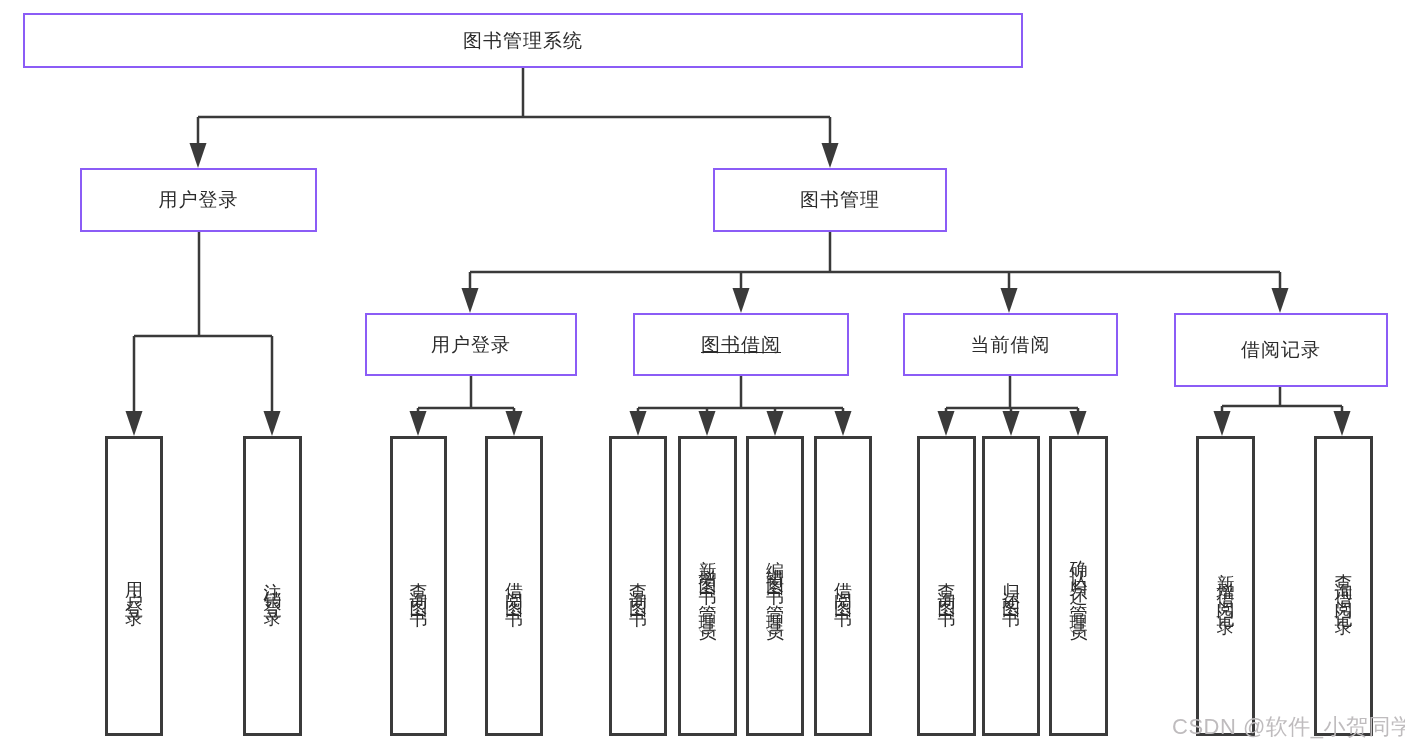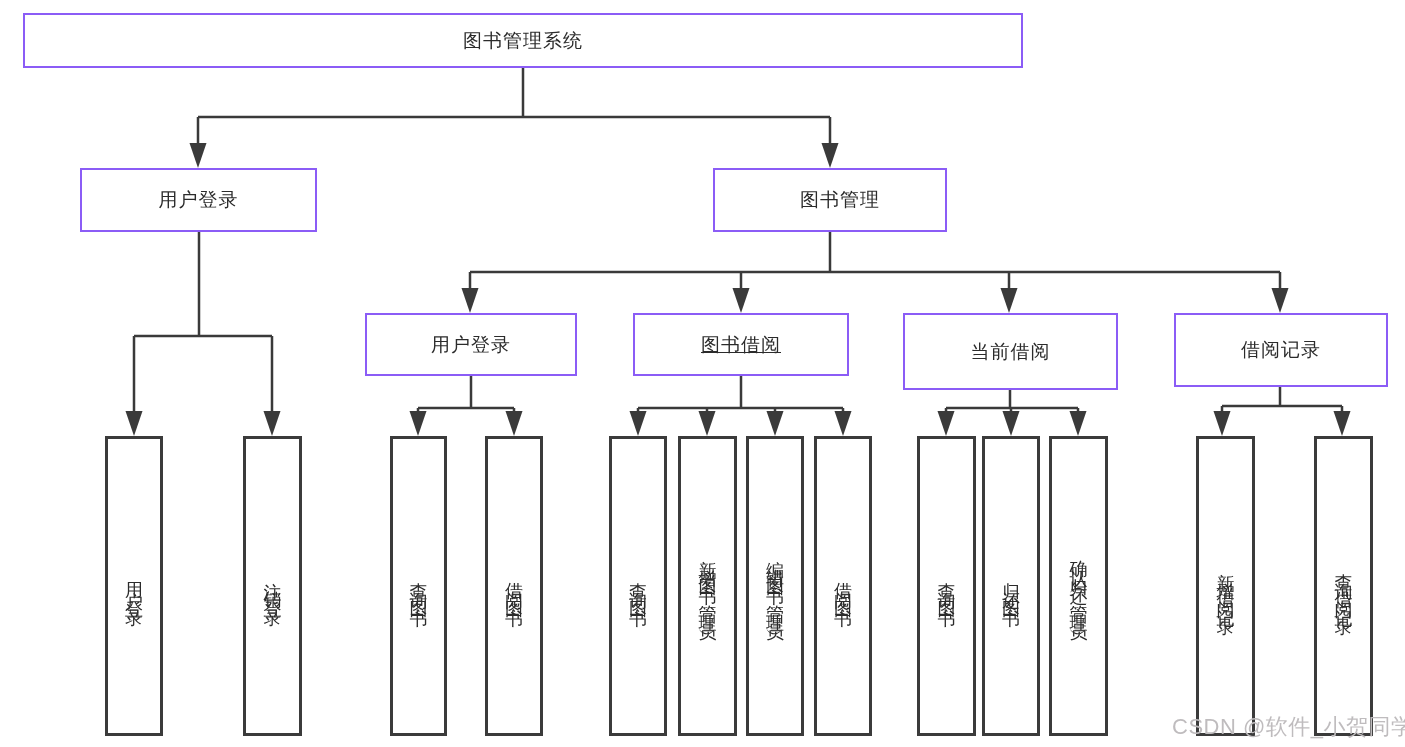--- a/index.html
+++ b/index.html
@@ -111,21 +111,21 @@
   <div class="box" style="left:713px;top:168px;width:234px;height:64px;padding-left:20px;">
     <span>图书管理</span>
   </div>
 
   <div class="box" style="left:365px;top:313px;width:212px;height:63px;">
     <span>用户登录</span>
   </div>
   <div class="box" style="left:633px;top:313px;width:216px;height:63px;text-decoration:underline;">
     <span>图书借阅</span>
   </div>
-  <div class="box" style="left:903px;top:313px;width:215px;height:77px;">
+  <div class="box" style="left:903px;top:313px;width:215px;height:63px;">
     <span>当前借阅</span>
   </div>
   <div class="box" style="left:1174px;top:313px;width:214px;height:74px;">
     <span>借阅记录</span>
   </div>
 
   <div class="vbox" style="left:105px;width:58px;">
     <span>用户登录</span>
   </div>
   <div class="vbox" style="left:243px;width:59px;">

